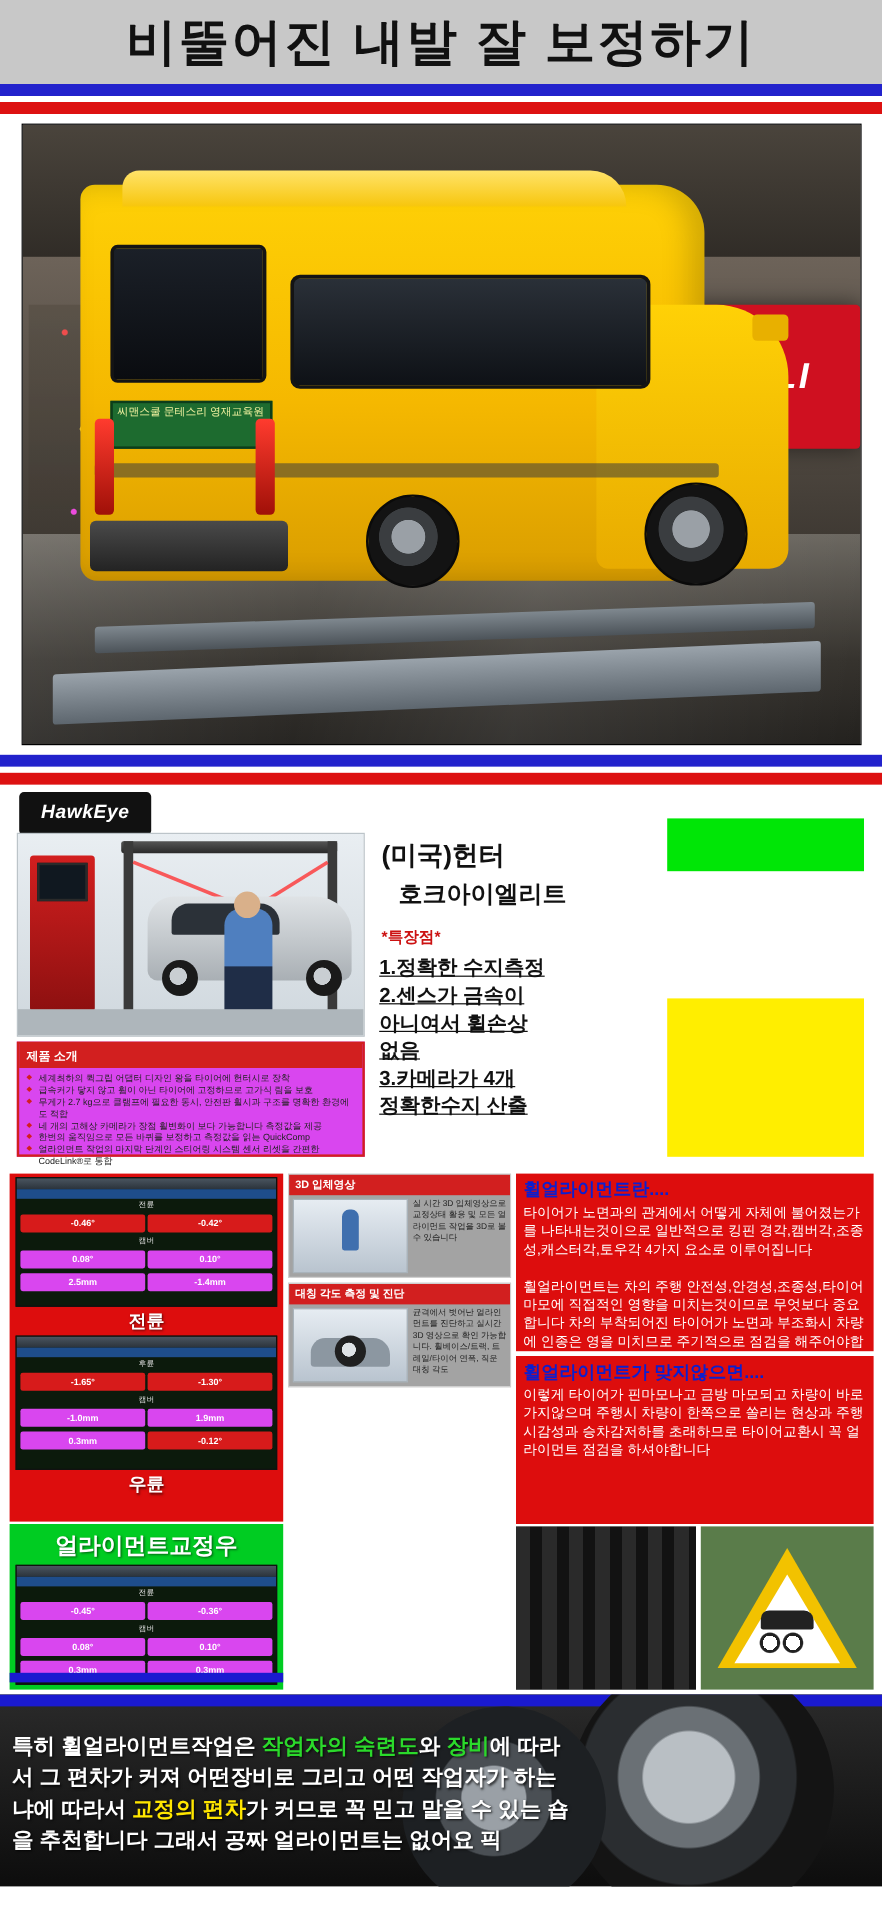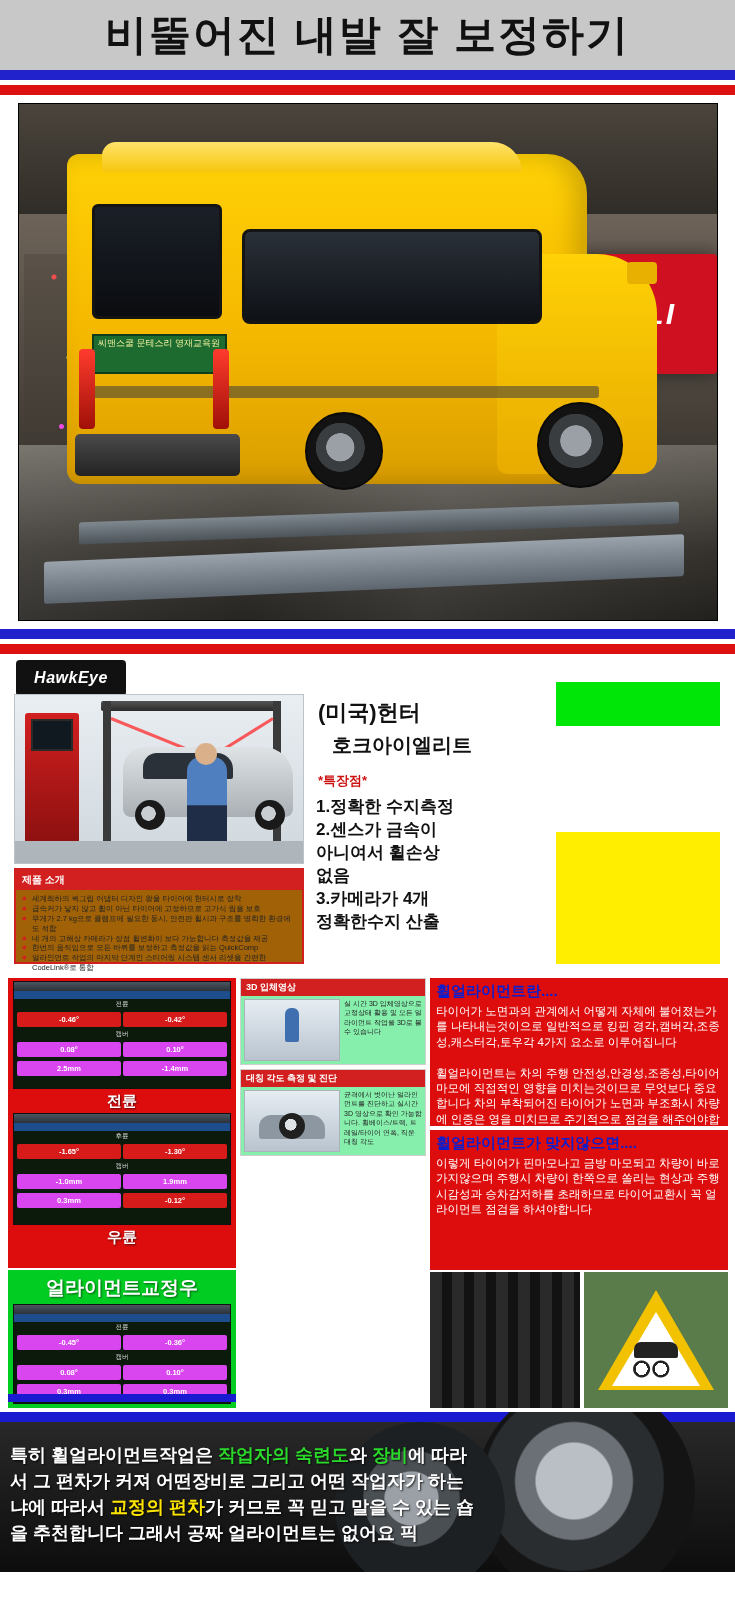--- a/index.html
+++ b/index.html
@@ -221,21 +221,21 @@
     transform-origin: left center;
   }
   .equip-photo .laser1 { left: 96px; top: 22px; width: 150px; transform: rotate(22deg); }
   .equip-photo .laser2 { left: 258px; top: 22px; width: 140px; transform: rotate(148deg); }
   .equip-photo .floorline {
     position: absolute; left: 0; bottom: 0; width: 100%; height: 22px; background: #aeb6bb;
   }
 
   .spec-box {
     position: absolute; left: 14px; top: 214px; width: 290px; height: 96px;
-    background: #a16207; border: 2px solid #d21f1f;
+    background: #d946ef; border: 2px solid #d21f1f;
   }
   .spec-head {
     background: #d21f1f; color: #fff; font-size: 10px; font-weight: bold;
     padding: 3px 6px;
   }
   .spec-list { margin: 0; padding: 4px 6px 0 16px; }
   .spec-list li {
     font-size: 7.5px; color: #222; line-height: 1.32; list-style: none; position: relative;
   }
   .spec-list li::before {
@@ -246,21 +246,21 @@
     position: absolute; left: 318px; top: 44px; font-size: 22px; font-weight: bold; color: #111;
   }
   .brand-sub {
     position: absolute; left: 332px; top: 78px; font-size: 20px; font-weight: bold; color: #111;
   }
   .feat-title {
     position: absolute; left: 318px; top: 118px; font-size: 13px; font-weight: bold; color: #cc1111;
   }
   .feat-list {
     position: absolute; left: 316px; top: 142px; width: 220px;
-    font-size: 17px; font-weight: bold; color: #111; line-height: 1.35;
+    font-size: 17px; font-weight: bold; color: #111; line-height: 1.35; text-decoration: underline;
   }
   .green-swatch {
     position: absolute; left: 556px; top: 28px; width: 164px; height: 44px; background: #00e606;
   }
   .yellow-swatch {
     position: absolute; left: 556px; top: 178px; width: 164px; height: 132px; background: #ffee00;
   }
 
   
   .sec3 { position: relative; width: 735px; height: 430px; background: #fff; margin-top: 4px; }
@@ -287,21 +287,21 @@
   .cell.red { background: #d71b1b; }
   .shot .midlabel {
     text-align: center; color: #dddddd; font-size: 6.5px; padding: 1px 0;
   }
   .shot-caption {
     text-align: center; color: #ffffff; font-size: 15px; font-weight: bold;
     text-shadow: 1px 1px 2px rgba(0,0,0,0.6);
   }
 
   .mid-col { left: 240px; top: 0; width: 186px; height: 430px; }
-  .mini-card { background: #86efac; border: 1px solid #cfcfcf; margin-bottom: 4px; }
+  .mini-card { background: #a3a3a3; border: 1px solid #cfcfcf; margin-bottom: 4px; }
   .mini-head {
     background: #d21f1f; color: #fff; font-size: 9px; font-weight: bold; padding: 2px 5px;
   }
   .mini-body { display: flex; padding: 3px; gap: 4px; }
   .mini-img {
     width: 96px; height: 62px; background: linear-gradient(#e6ecf2, #b9c4cf);
     border: 1px solid #a9b3bb; position: relative; overflow: hidden;
   }
   .mini-img .fig {
     position: absolute; left: 50%; top: 8px; transform: translateX(-50%);

